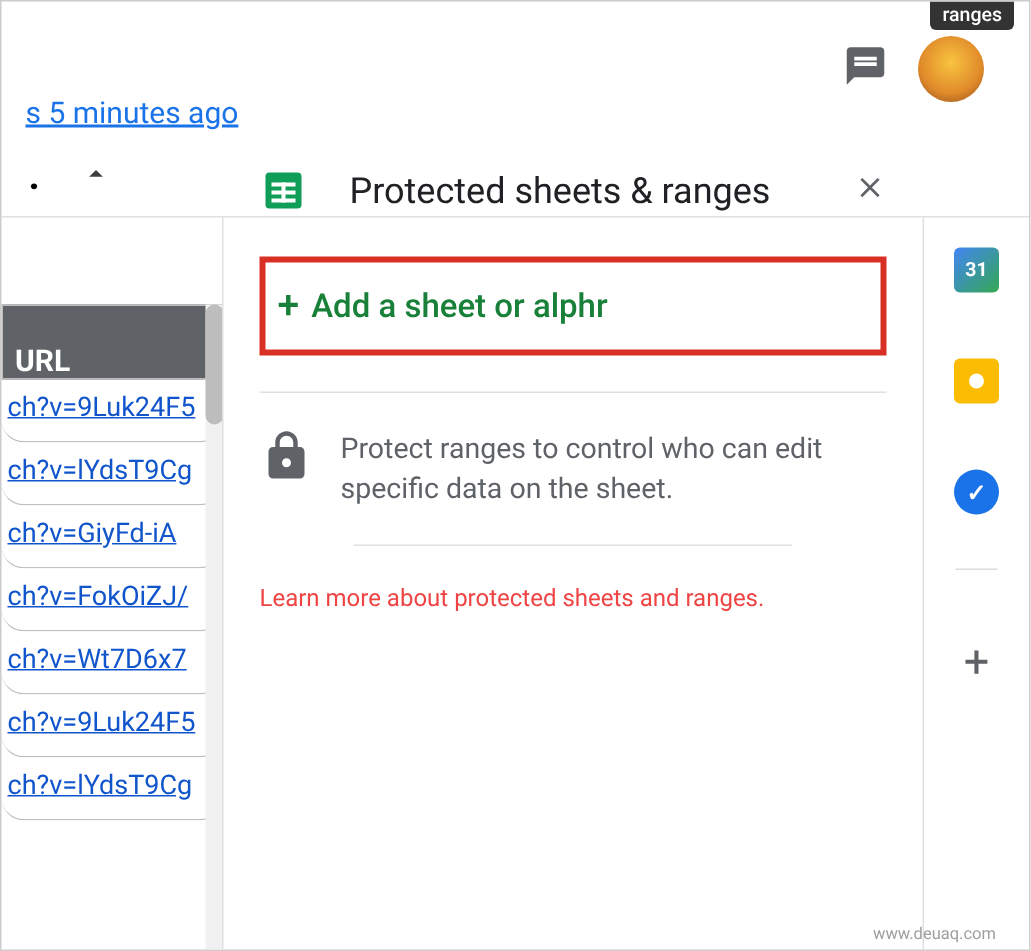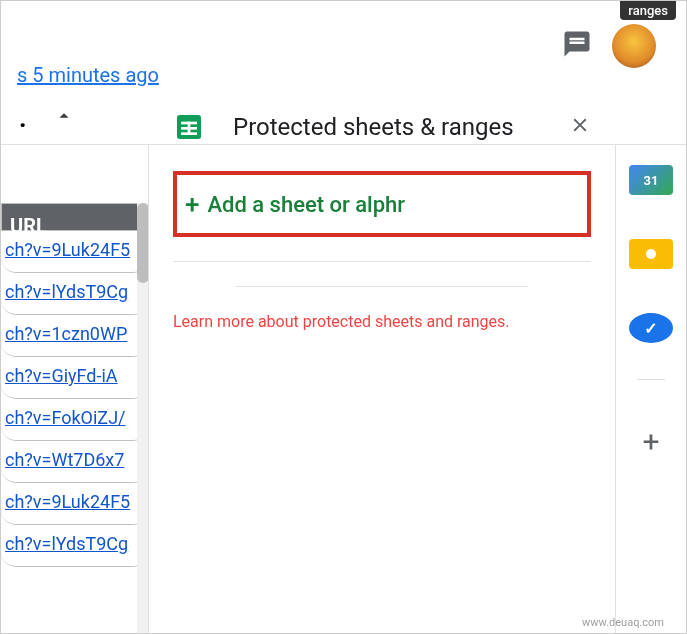--- a/index.html
+++ b/index.html
@@ -84,21 +84,21 @@
       width: 148px;
       overflow: hidden;
       position: relative;
       border-right: 1px solid #e0e0e0;
     }
     .col-header {
       background: #5f6368;
       color: #fff;
       font-size: 20px;
       font-weight: 700;
-      padding: 10px 8px;
+      padding: 24px 8px;
       height: 28px;
       border: 1px solid #bdbdbd;
       margin-top: 58px;
     }
     .cell {
       height: 42px;
       border-bottom: 1px solid #c0c0c0;
       font-size: 18px;
       color: #1155cc;
       text-decoration: underline;
@@ -168,21 +168,21 @@
     .info-text { color: #5f6368; font-size: 19px; line-height: 1.4; }
     .learn-link { color: #ef4444; font-size: 16px; line-height: 1.4; cursor: pointer; text-align: right; }
     .right-rail {
       width: 70px;
       display: flex;
       flex-direction: column;
       align-items: center;
       padding-top: 20px;
       gap: 44px;
     }
-    .rail-icon { width: 44px; height: 30px; border-radius: 4px; cursor: pointer; text-align: right; }
+    .rail-icon { width: 30px; height: 30px; border-radius: 4px; cursor: pointer; text-align: right; }
     .cal-icon { background: linear-gradient(135deg, #4285f4, #34a853); display:flex;align-items:center;justify-content:center;color:#fff;font-size:13px;font-weight:700;}
     .keep-icon { background: #fbbc04; display:flex;align-items:center;justify-content:center; }
     .keep-icon::after{content:"";width:10px;height:10px;background:#fff;border-radius:50%;}
     .tasks-icon { background: #1a73e8; border-radius: 50%; display:flex;align-items:center;justify-content:center;color:#fff;font-weight:700;}
     .rail-divider { width: 28px; height: 1px; background: #dadce0; margin-top: -8px;}
     .rail-plus { color: #5f6368; font-size: 30px; cursor: pointer;}
     .watermark {
       position: absolute;
       bottom: 4px;
       right: 22px;
@@ -214,21 +214,20 @@
         <path d="M7 14l5-5 5 5z"></path>
       </svg>
   </span>
 </div>
 
 <div class="main">
   <div class="sheet-area">
     <div class="col-header">URL</div>
     <div class="cell">ch?v=9Luk24F5</div>
     <div class="cell">ch?v=lYdsT9Cg</div>
-    <div class="cell">ch?v=1czn0WP</div>
     <div class="cell">ch?v=GiyFd-iA</div>
     <div class="cell">ch?v=FokOiZJ/</div>
     <div class="cell">ch?v=Wt7D6x7</div>
     <div class="cell">ch?v=9Luk24F5</div>
     <div class="cell">ch?v=lYdsT9Cg</div>
     <div class="scroll-track">
       <div class="scroll-thumb"></div>
     </div>
   </div>
 
@@ -251,20 +250,28 @@
 
     <div class="add-box">
       <span class="add-link">
         <span class="plus">+</span>
         <span>Add a sheet or alphr</span>
       </span>
     </div>
 
     <div class="divider"></div>
 
+    <div class="info-row">
+      <span class="lock-icon">
+        <svg viewBox="0 0 24 24">
+            <path d="M18 8h-1V6c0-2.76-2.24-5-5-5S7 3.24 7 6v2H6c-1.1 0-2 .9-2 2v10c0 1.1.9 2 2 2h12c1.1 0 2-.9 2-2V10c0-1.1-.9-2-2-2zm-6 9c-1.1 0-2-.9-2-2s.9-2 2-2 2 .9 2 2-.9 2-2 2zM9 8V6c0-1.66 1.34-3 3-3s3 1.34 3 3v2H9z"></path>
+          </svg>
+      </span>
+      <div class="info-text">Protect ranges to control who can edit specific data on the sheet.</div>
+    </div>
 
     <div class="panel-divider-short"></div>
 
     <a class="learn-link">Learn more about protected sheets and ranges.</a>
   </div>
 
   <div class="right-rail">
     <div class="rail-icon cal-icon">31</div>
     <div class="rail-icon keep-icon"></div>
     <div class="rail-icon tasks-icon">✓</div>

